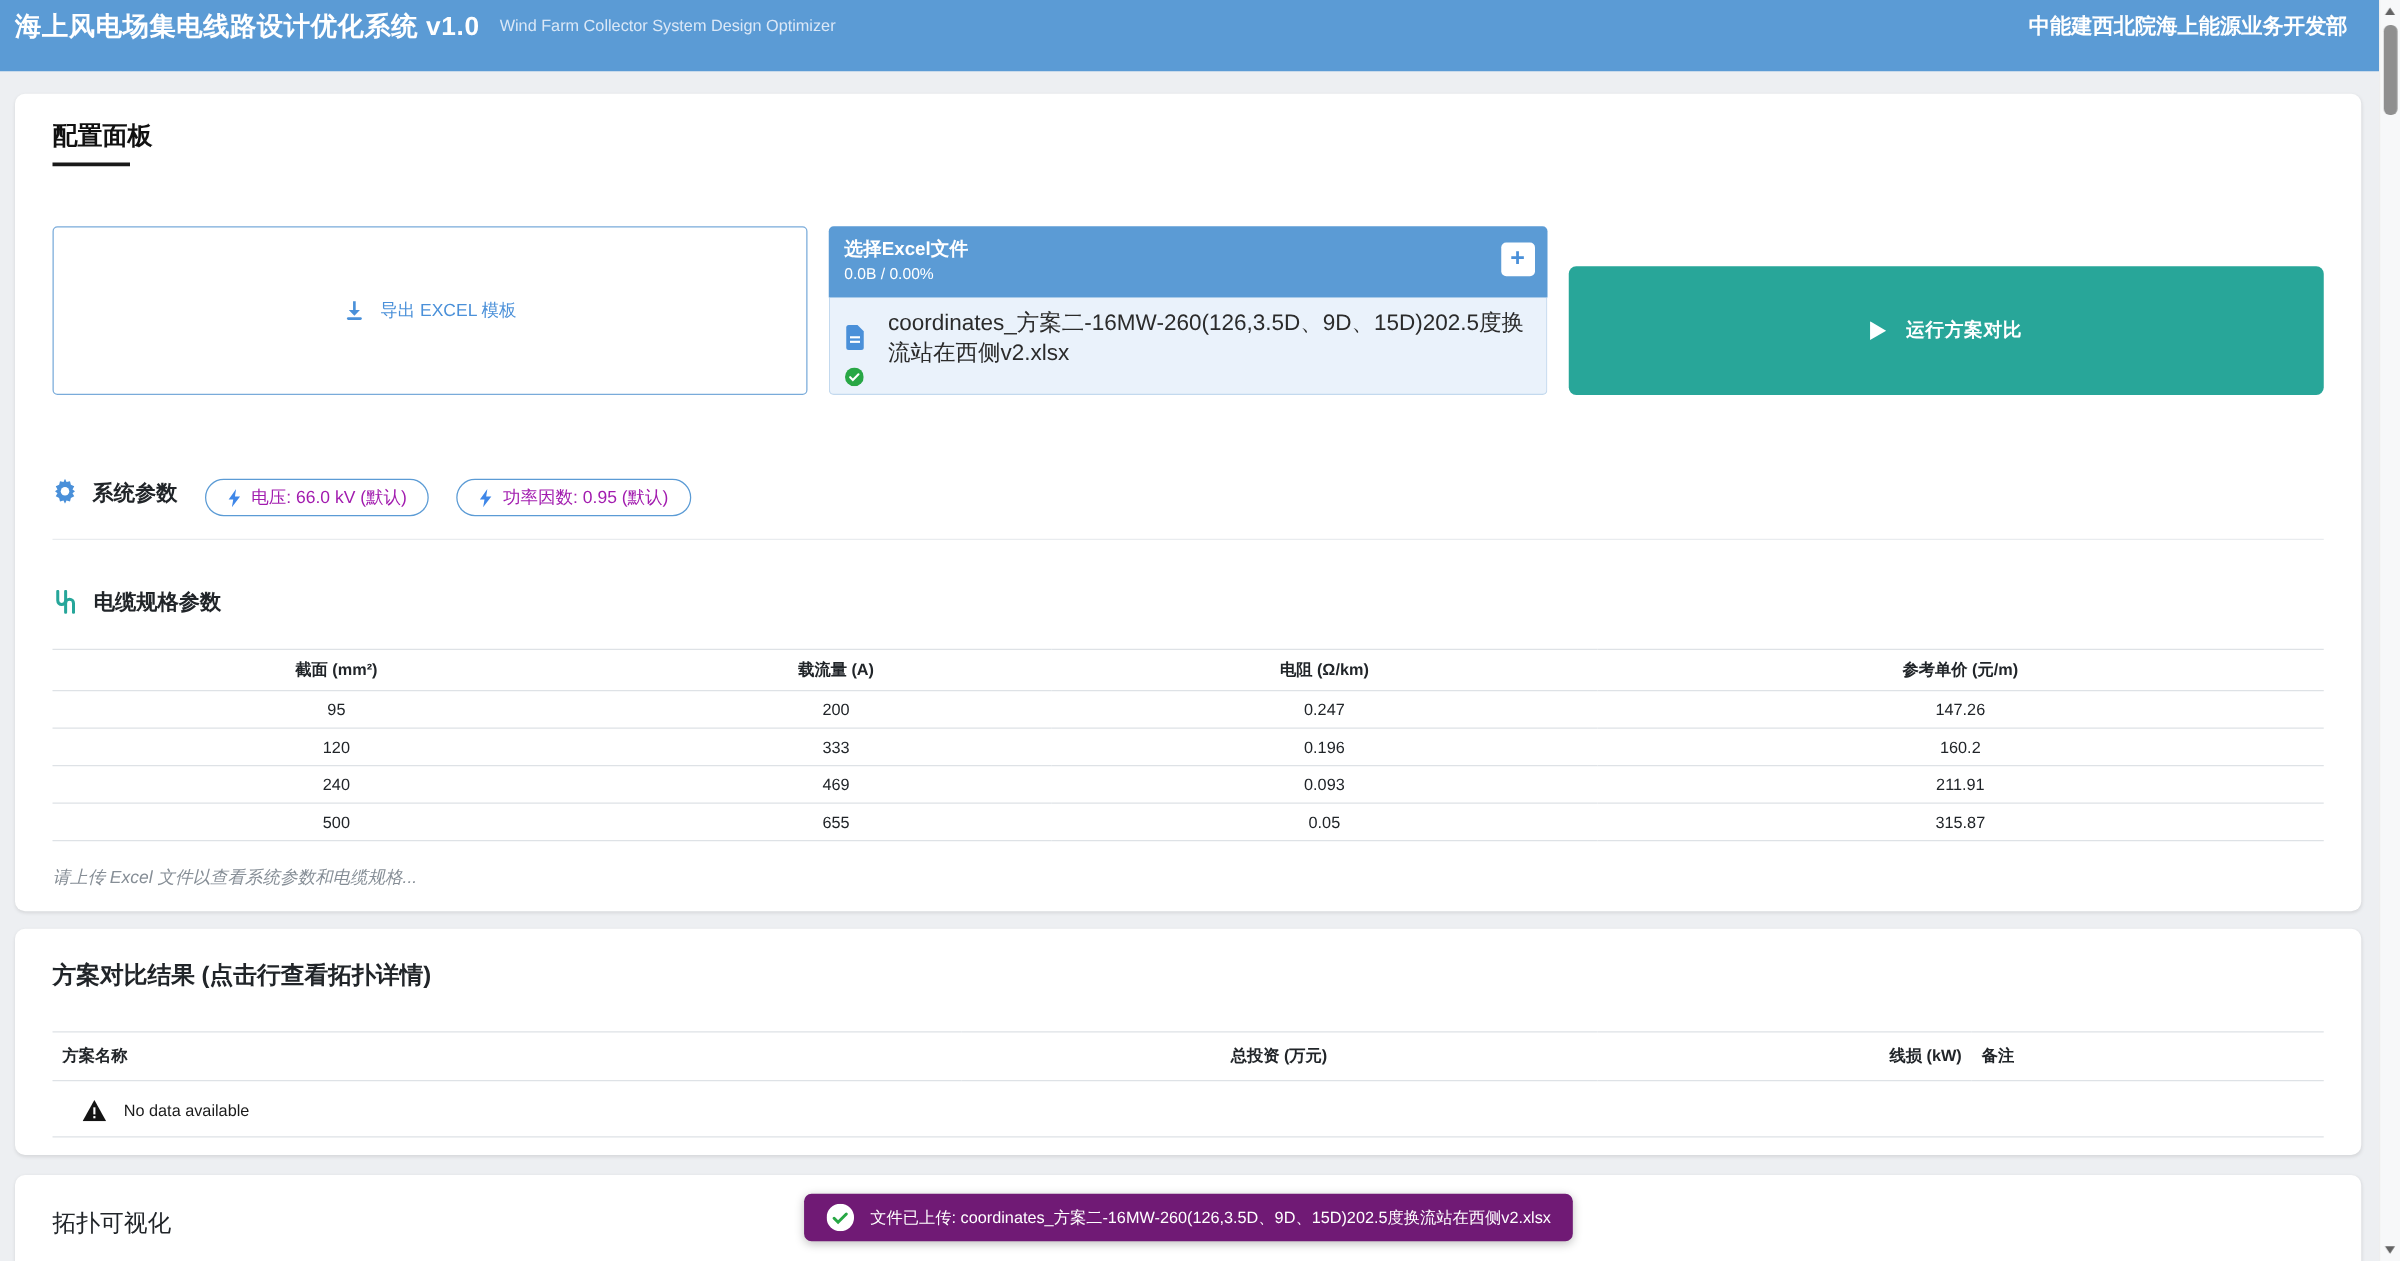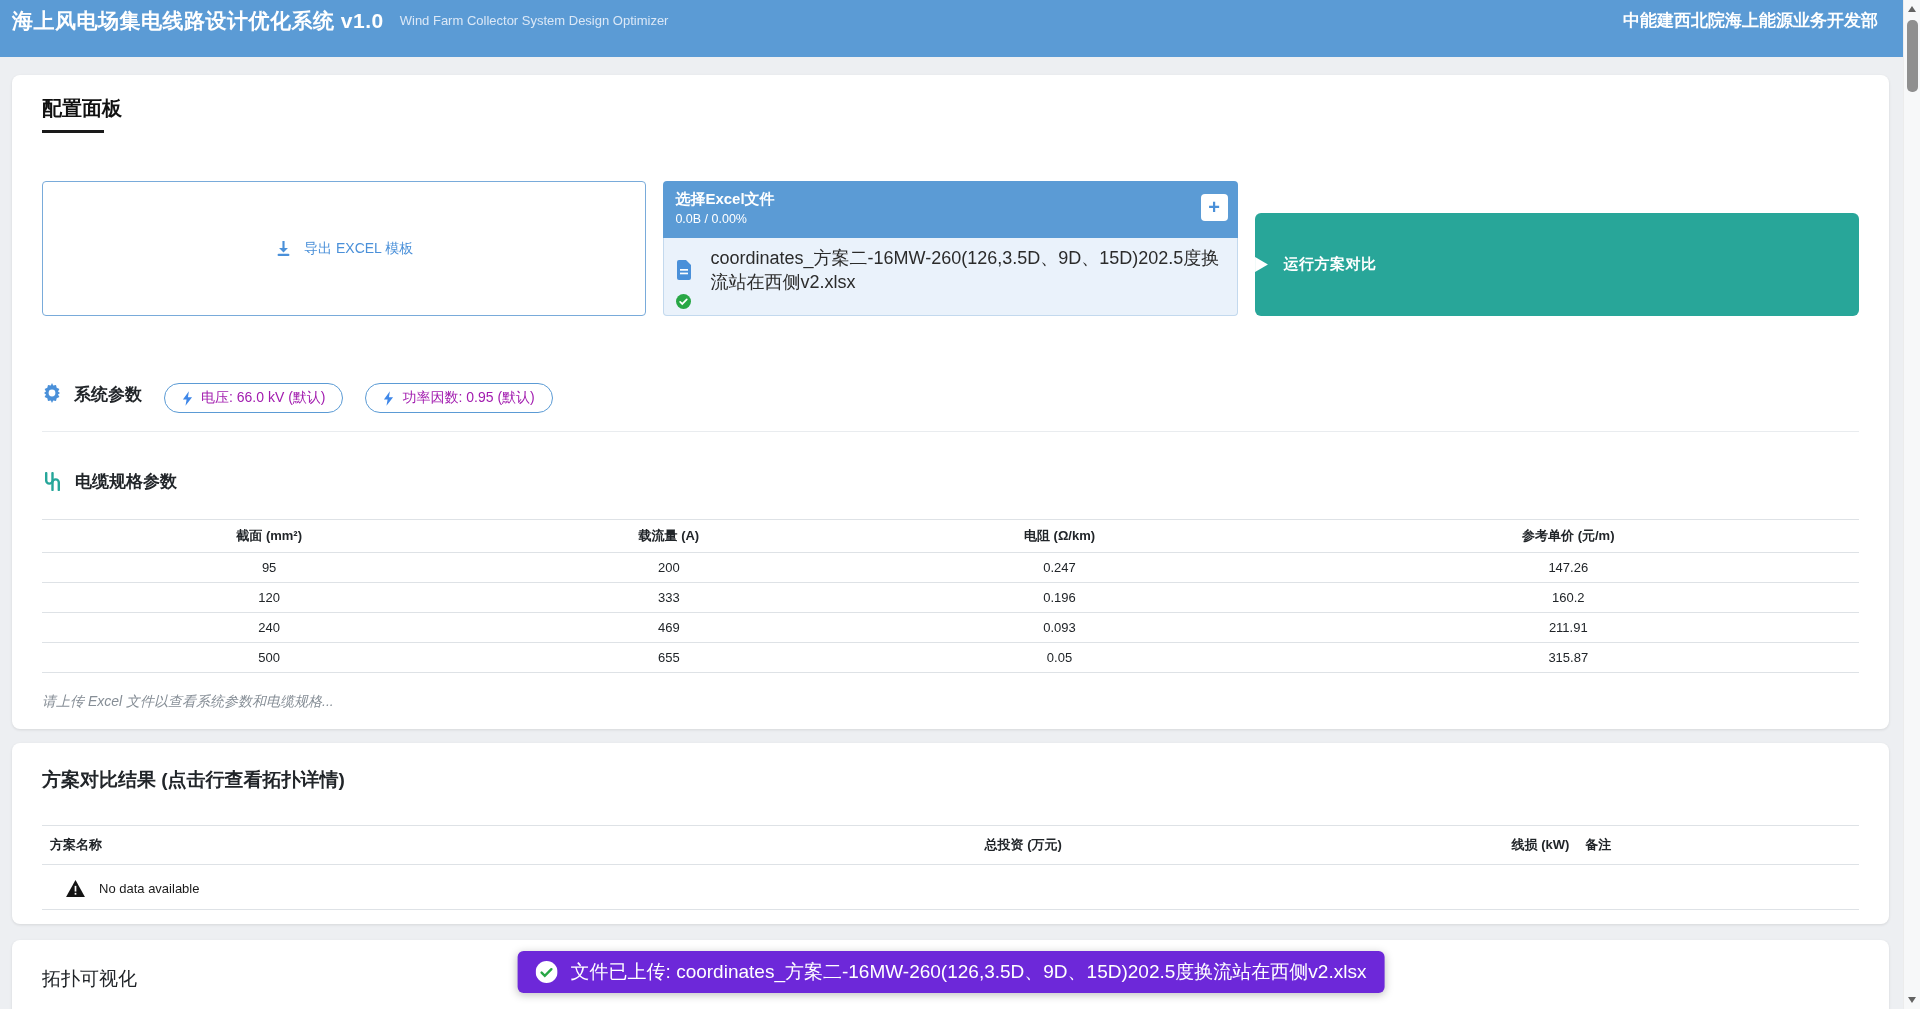--- a/index.html
+++ b/index.html
@@ -48,21 +48,21 @@
   .upload-filerow {
     flex: 1; background: #eaf2fb; border: 1px solid #c3d9ee; border-top: none;
     border-radius: 0 0 4px 4px; padding: 8px 12px 6px 12px;
     display: flex; flex-direction: column; justify-content: space-between;
   }
   .file-line { display: flex; align-items: center; gap: 18px; }
   .file-name { font-size: 18px; color: #2b2b2b; }
   .run-btn {
     background: #28a699; border: none; border-radius: 6px; color: #fff;
     font-size: 15px; font-weight: bold; display: flex; align-items: center;
-    gap: 16px; cursor: pointer; letter-spacing: .5px; margin-top: 32px;
+    justify-content: center; gap: 16px; cursor: pointer; letter-spacing: .5px; margin-top: 32px;
   }
   
   .params-row { margin-top: 82px; display: flex; align-items: flex-start; }
   .section-title { font-size: 17px; font-weight: bold; margin-left: 12px; }
   .chip {
     margin-left: 22px; display: inline-flex; align-items: center; gap: 8px;
     border: 1px solid #5b9bd5; border-radius: 16px; padding: 5px 17px;
     color: #a21caf; font-size: 14px; background: #fff; cursor: default;
   }
   .divider { border: none; border-top: 1px solid #e9ecef; margin-top: 18px; }
@@ -97,22 +97,22 @@
   .no-data-row {
     display: flex; align-items: center; gap: 14px; padding: 15px 0 12px 24px;
     border-bottom: 1px solid #dee2e6; font-size: 13px; color: #1a1a1a;
   }
   
   .card3 { margin-top: 16px; padding: 26px 30px; min-height: 96px; }
   .card3-title { font-size: 19px; font-weight: normal; }
   
   .toast {
     position: fixed; bottom: 16px; left: 951px; transform: translateX(-50%);
-    background: #6d28d9; color: #fff; border-radius: 6px; padding: 8px 18px;
-    display: flex; align-items: center; gap: 13px; font-size: 19px;
+    background: #701a75; color: #fff; border-radius: 6px; padding: 8px 18px;
+    display: flex; align-items: center; gap: 13px; font-size: 13px;
     box-shadow: 0 2px 8px rgba(0,0,0,.25); white-space: nowrap; text-align: right;
   }
   
   .scrollbar {
     position: fixed; top: 0; right: 0; width: 17px; height: 1009px;
     background: #f7f8f9; border-left: 1px solid #ececec;
   }
   .sb-arrow-up {
     position: absolute; top: 6px; left: 4px; width: 0; height: 0;
     border-left: 4.5px solid transparent; border-right: 4.5px solid transparent;

